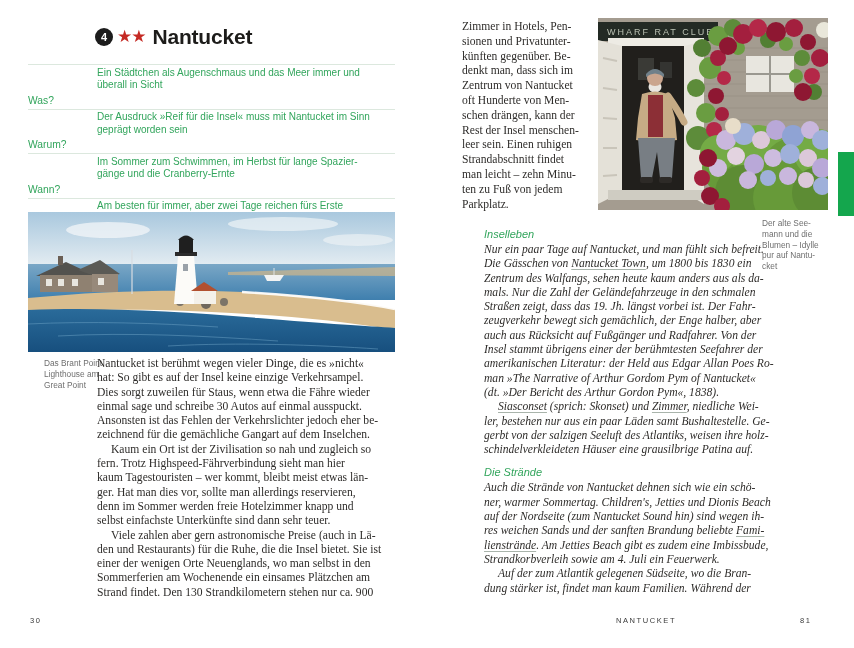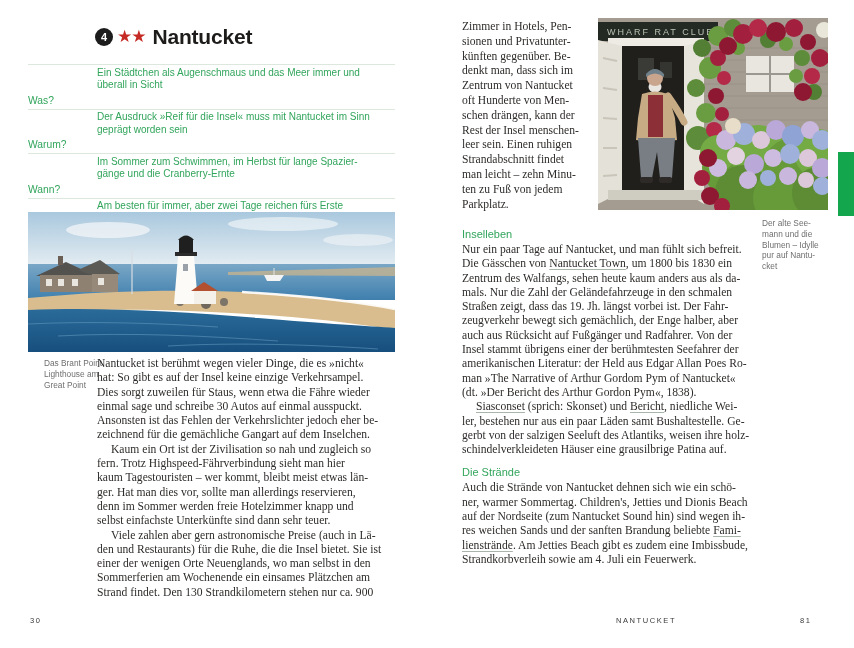--- a/index.html
+++ b/index.html
@@ -23,21 +23,21 @@
   
   .cap{position:absolute;color:#6f6f6f;font-size:8.3px;line-height:10.8px;white-space:pre-line;}
   .cap-left{left:44px;top:358px;width:66px;}
   .cap-right{left:762px;top:218px;width:68px;}
   
   .serif{font-family:"Liberation Serif",serif;font-size:11.6px;line-height:14.3px;color:#2e2c2a;}
   .body-left{position:absolute;left:97px;top:357px;width:300px;}
   .body-left p{margin:0;white-space:pre-line;}
   .col-narrow{position:absolute;left:462px;top:20px;width:133px;line-height:14.8px;}
   .col-narrow p{margin:0;white-space:pre-line;}
-  .sections{position:absolute;left:462px;top:228px;width:370px;}
+  .sections{position:absolute;left:484px;top:228px;width:370px;font-style:italic;}
   .section + .section{margin-top:9px;}
   .section h3{margin:0 0 2px 0;font-family:"Liberation Sans",sans-serif;font-size:11px;
               font-weight:normal;color:#32a55c;line-height:13px;}
   .section p{margin:0;white-space:pre-line;}
   .ind{text-indent:14px;}
   .uline span, .uline{ }
   .uline{text-decoration:underline;text-decoration-color:#a9b4ab;text-decoration-thickness:1px;text-underline-offset:1.5px;}
   
   .tab{position:absolute;right:0;top:152px;width:16px;height:64px;background:#14a64d;}
   .ftr{position:absolute;top:616px;font-size:7.5px;letter-spacing:1.6px;color:#3a3a3a;}
@@ -282,33 +282,35 @@
 Die Gässchen von </span><span class="uline">Nantucket Town</span><span>, um 1800 bis 1830 ein
 Zentrum des Walfangs, sehen heute kaum anders aus als da-
 mals. Nur die Zahl der Geländefahrzeuge in den schmalen
 Straßen zeigt, dass das 19. Jh. längst vorbei ist. Der Fahr-
 zeugverkehr bewegt sich gemächlich, der Enge halber, aber
 auch aus Rücksicht auf Fußgänger und Radfahrer. Von der
 Insel stammt übrigens einer der berühmtesten Seefahrer der
 amerikanischen Literatur: der Held aus Edgar Allan Poes Ro-
 man »The Narrative of Arthur Gordom Pym of Nantucket«
 (dt. »Der Bericht des Arthur Gordon Pym«, 1838).</span></p>
-      <p class="ind"><span class="uline">Siasconset</span><span> (sprich: Skonset) und </span><span class="uline">Bericht</span><span>, niedliche Wei-
+      <p class="ind"><span class="uline">Siasconset</span><span> (sprich: Skonset) und </span><span class="uline">Zimmer</span><span>, niedliche Wei-
 ler, bestehen nur aus ein paar Läden samt Bushaltestelle. Ge-
 gerbt von der salzigen Seeluft des Atlantiks, weisen ihre holz-
 schindelverkleideten Häuser eine grausilbrige Patina auf.</span></p>
     </div>
     <div class="section">
       <h3>Die Strände</h3>
       <p><span>Auch die Strände von Nantucket dehnen sich wie ein schö-
 ner, warmer Sommertag. Children's, Jetties und Dionis Beach
 auf der Nordseite (zum Nantucket Sound hin) sind wegen ih-
 res weichen Sands und der sanften Brandung beliebte </span><span class="uline">Fami-
 lienstrände</span><span>. Am Jetties Beach gibt es zudem eine Imbissbude,
 Strandkorbverleih sowie am 4. Juli ein Feuerwerk.</span></p>
+      <p class="ind"><span>Auf der zum Atlantik gelegenen Südseite, wo die Bran-
+dung stärker ist, findet man kaum Familien. Während der</span></p>
     </div>
   </div>
 
   <div class="ftr ftr-num-l">30</div>
   <div class="ftr ftr-title-r">NANTUCKET</div>
   <div class="ftr ftr-num-r">81</div>
 
 </div>
 
 </body></html>

